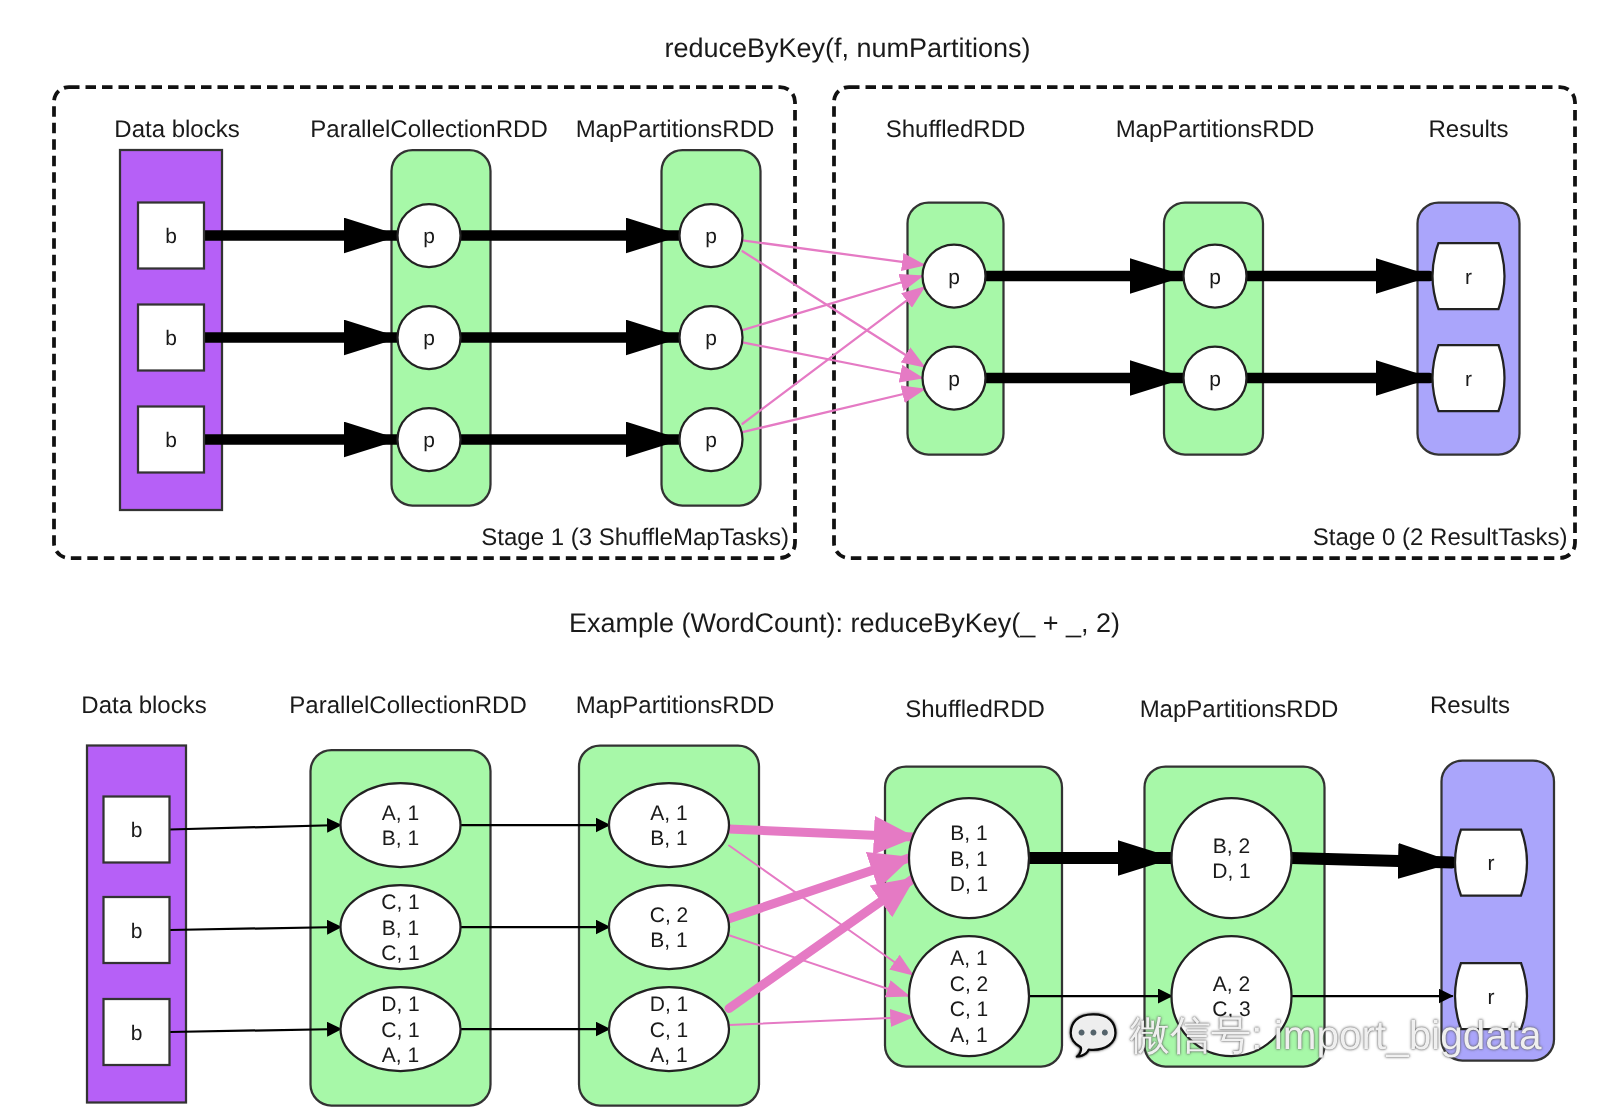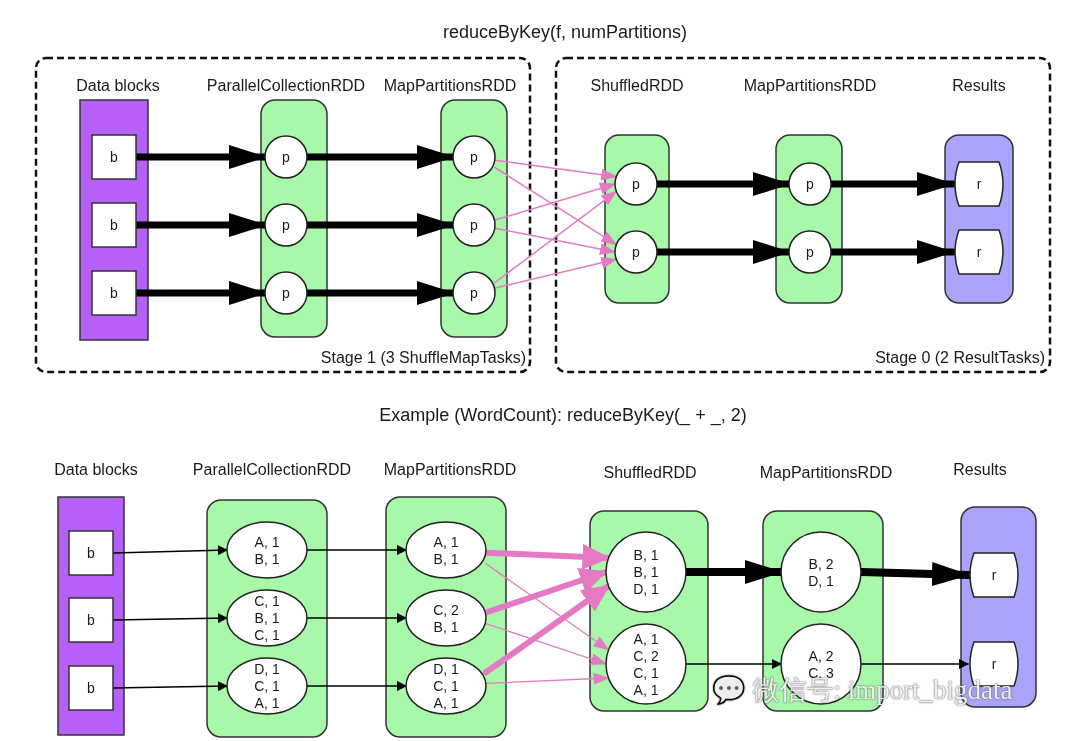--- a/index.html
+++ b/index.html
@@ -5,21 +5,21 @@
   html, body { margin: 0; padding: 0; background: #ffffff; }
   body { width: 1080px; height: 741px; position: relative; overflow: hidden;
          font-family: "Liberation Sans", sans-serif; }
   svg { position: absolute; left: 0; top: 0; }
   svg text { font-family: "Liberation Sans", sans-serif; fill: #1a1a1a; }
   .title { font-size: 18px; }
   .col-label { font-size: 16px; }
   .stage-label { font-size: 16px; }
   .node-text { font-size: 14px; }
   .watermark { position: absolute; left: 712px; top: 672px; color: rgba(255,255,255,0.9);
-               font-size: 27px; font-family: Liberation Serif, serif;
+               font-size: 27px; font-family: Liberation Sans, sans-serif;
                text-shadow: 0 0 2px rgba(90,90,90,0.9), 0 0 1px rgba(90,90,90,0.9);
                white-space: nowrap; pointer-events: none; }
 </style>
 </head>
 <body>
 
 <svg id="diagram" width="1080" height="741" viewBox="0 0 1080 741" xmlns="http://www.w3.org/2000/svg">
   <defs>
     <marker id="arrow-black" markerWidth="10" markerHeight="10" refX="9" refY="5" orient="auto" markerUnits="userSpaceOnUse">
       <path d="M0,0 L10,5 L0,10 z" fill="#000"></path>

